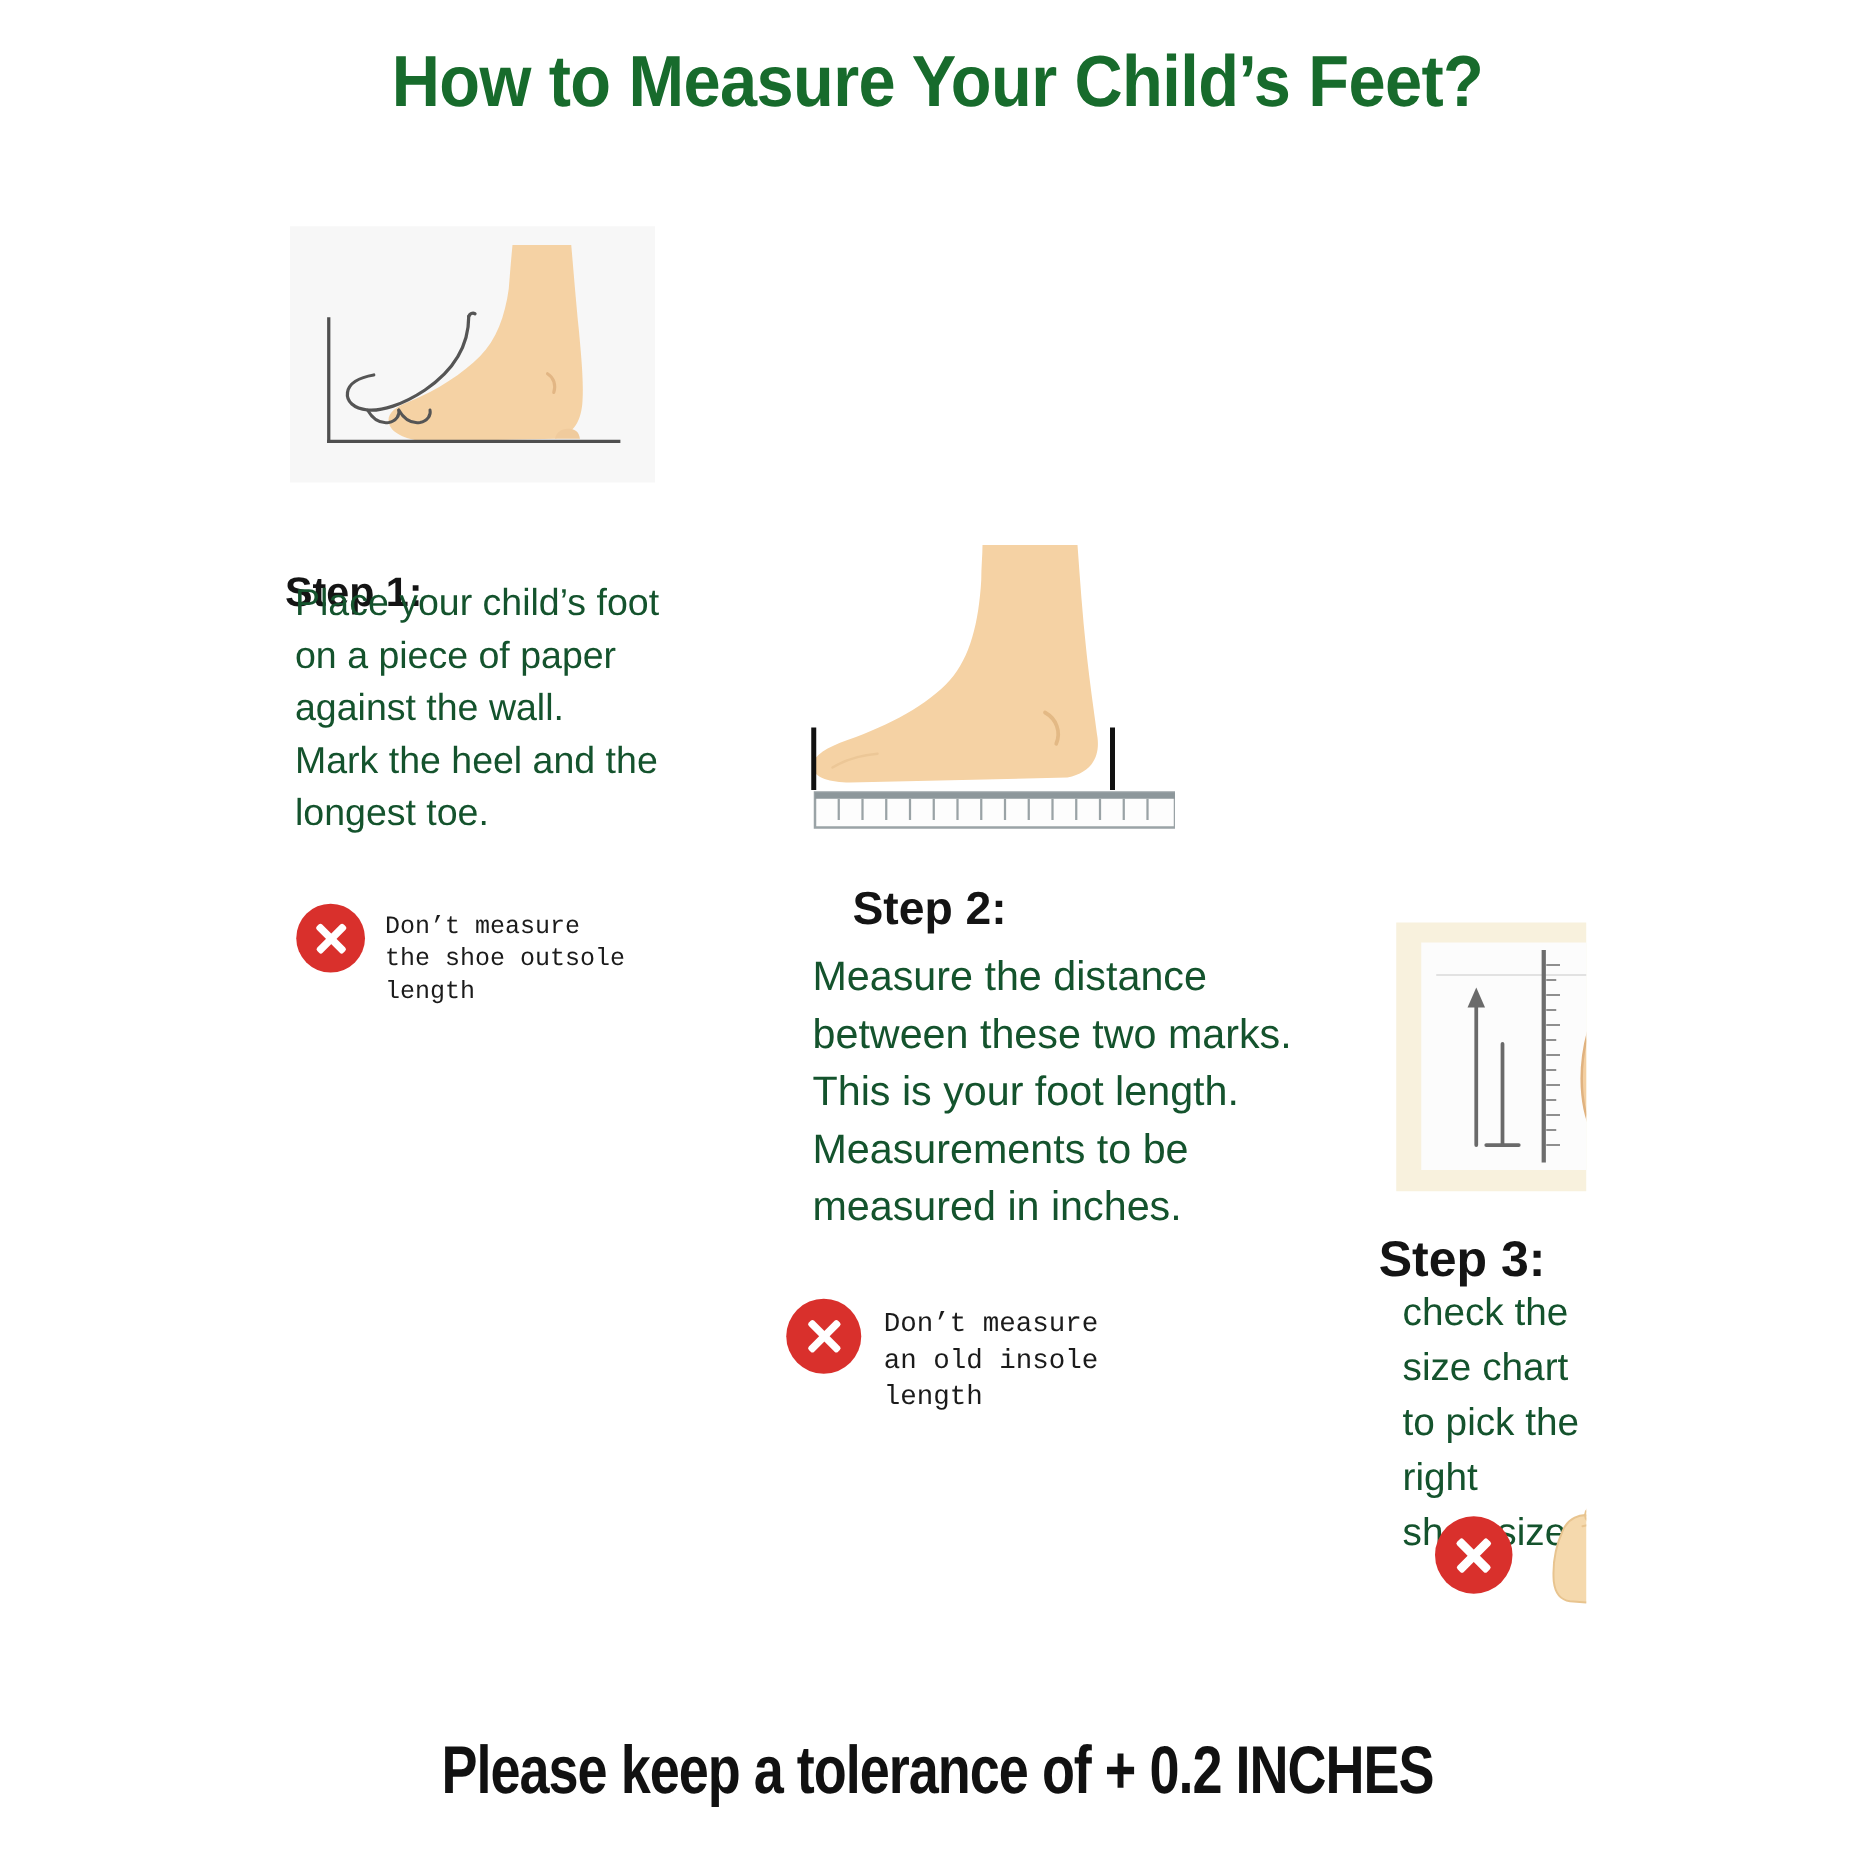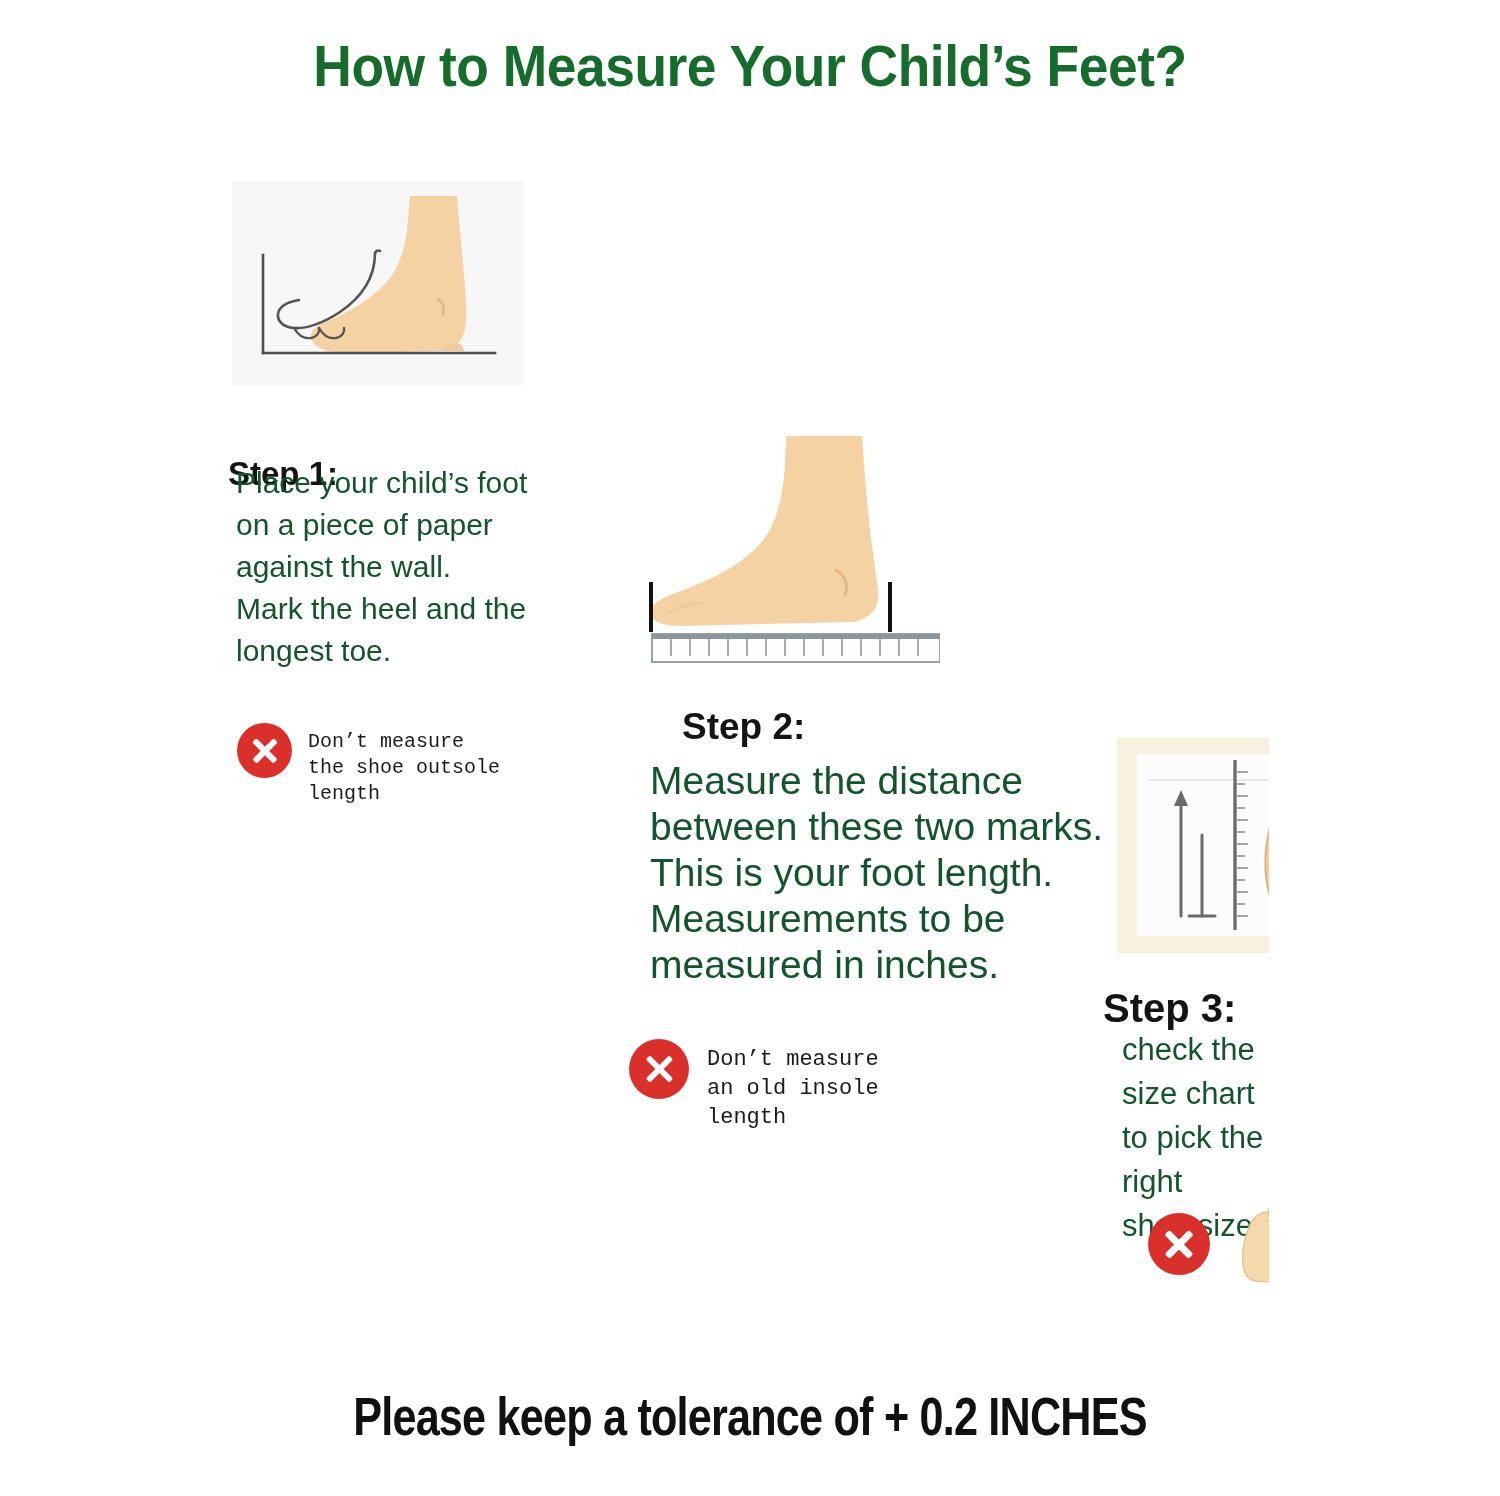--- a/index.html
+++ b/index.html
@@ -61,21 +61,21 @@
     color: #14532d;
     white-space: pre-line;
   }
 
   
   #step1-head { left: 228px; top: 413px; font-size: 33px; margin-top: 42px; }
   #step1-body { left: 236px; top: 462px; font-size: 30px; line-height: 42px; }
 
   
   #step2-head { left: 650px; top: 706px; font-size: 37px; margin-left: 32px; }
-  #step2-body { left: 650px; top: 758px; font-size: 39px; line-height: 46px; }
+  #step2-body { left: 650px; top: 758px; font-size: 33px; line-height: 46px; }
 
   
   #step3-head { left: 1082px; top: 986px; font-size: 40px; margin-left: 21px; }
   #step3-body { left: 1082px; top: 1028px; font-size: 31px; line-height: 44px; margin-left: 40px; }
 
   
   .badge {
     position: absolute;
     display: flex;
     align-items: flex-start;

